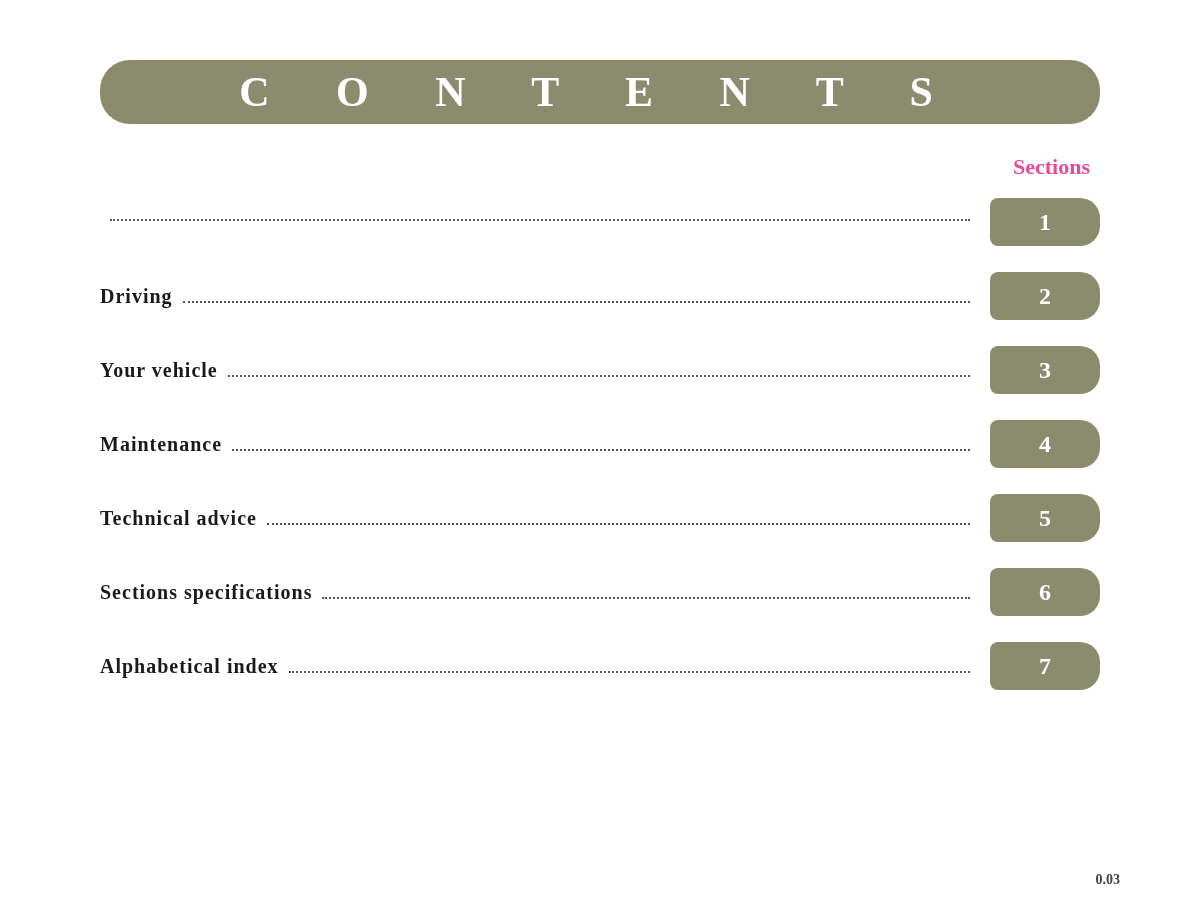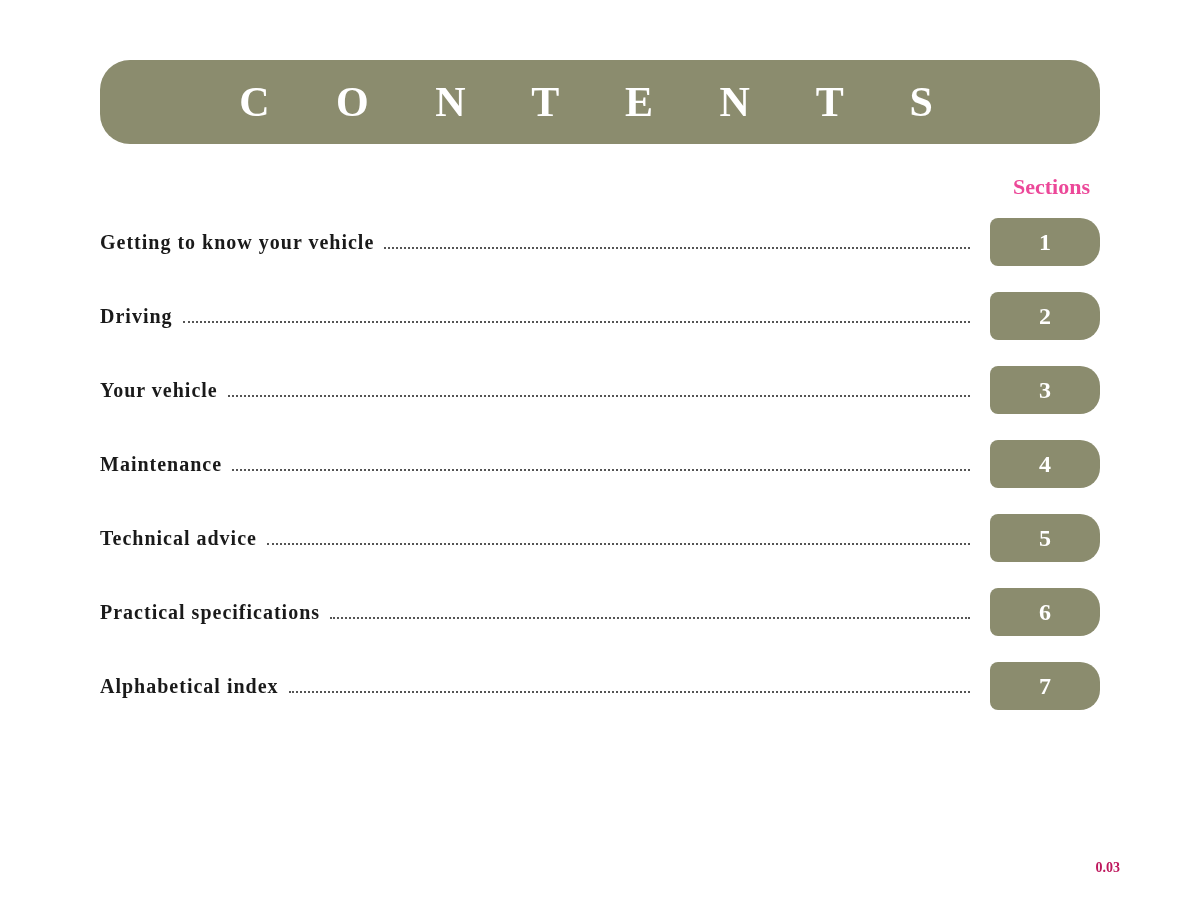--- a/index.html
+++ b/index.html
@@ -22,21 +22,21 @@
       height: 916px;
       background: #ffffff;
       position: relative;
       padding: 60px 80px 60px 80px;
     }
 
     
     .contents-banner {
       background: #8b8c6e;
       border-radius: 30px;
-      padding: 18px 40px;
+      padding: 8px 40px;
       display: flex;
       justify-content: center;
       align-items: center;
       margin-bottom: 30px;
       margin-left: 20px;
       margin-right: 20px;
     }
 
     .contents-title {
       color: #ffffff;
@@ -105,44 +105,43 @@
       height: 48px;
       display: flex;
       align-items: center;
       justify-content: center;
       border-radius: 8px 20px 20px 8px;
       flex-shrink: 0;
     }
 
     .page-number {
       position: absolute;
-      bottom: 40px;
+      bottom: 28px;
       right: 80px;
       font-size: 14px;
       font-weight: bold;
-      color: #be185d;
+      color: #404040;
       font-family: Georgia, serif;
     }
   </style>
 </head>
 <body>
 
 <div class="page-container">
 
   <div class="contents-banner">
     <span class="contents-title">C  O  N  T  E  N  T  S</span>
   </div>
 
   <div class="sections-label">Sections</div>
 
   <ul class="toc-list">
 
     <li class="toc-item">
       <div class="toc-entry">
-        <span class="toc-label">Getting to know your vehicle</span>
         <span class="toc-dots"></span>
       </div>
       <div class="section-badge">1</div>
     </li>
 
     <li class="toc-item">
       <div class="toc-entry">
         <span class="toc-label">Driving</span>
         <span class="toc-dots"></span>
       </div>
@@ -168,21 +167,21 @@
     <li class="toc-item">
       <div class="toc-entry">
         <span class="toc-label">Technical advice</span>
         <span class="toc-dots"></span>
       </div>
       <div class="section-badge">5</div>
     </li>
 
     <li class="toc-item">
       <div class="toc-entry">
-        <span class="toc-label">Practical specifications</span>
+        <span class="toc-label">Sections specifications</span>
         <span class="toc-dots"></span>
       </div>
       <div class="section-badge">6</div>
     </li>
 
     <li class="toc-item">
       <div class="toc-entry">
         <span class="toc-label">Alphabetical index</span>
         <span class="toc-dots"></span>
       </div>

